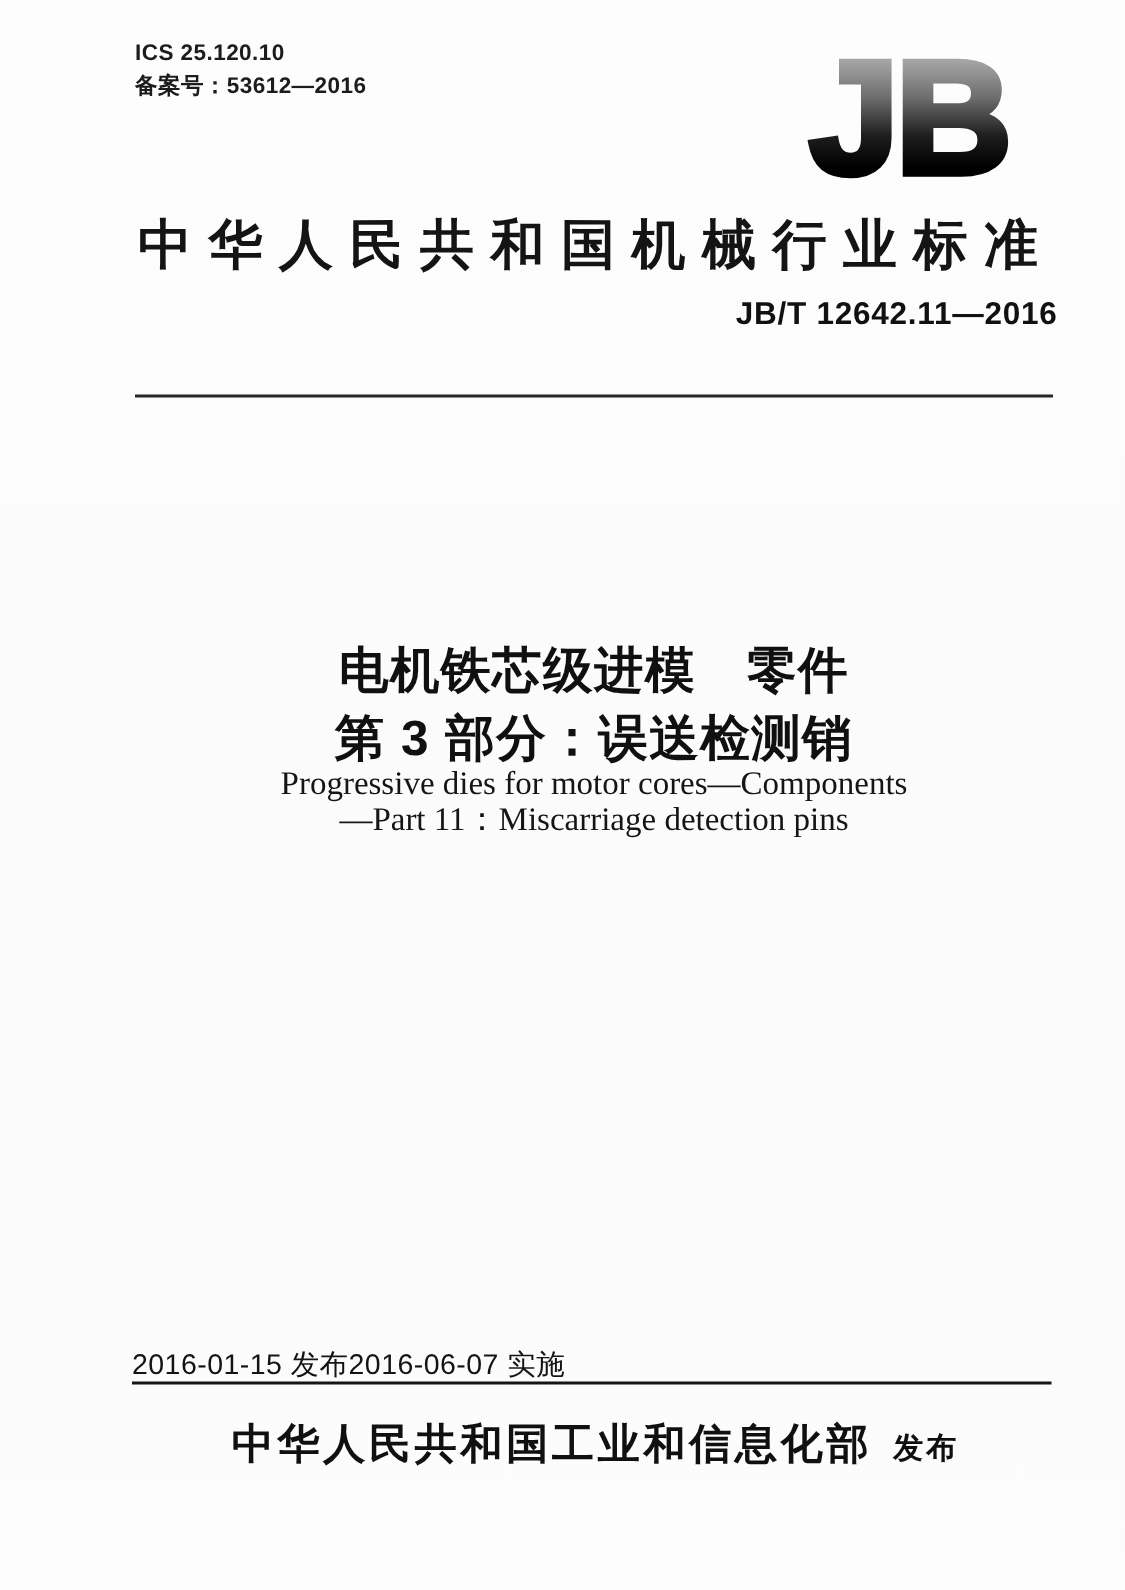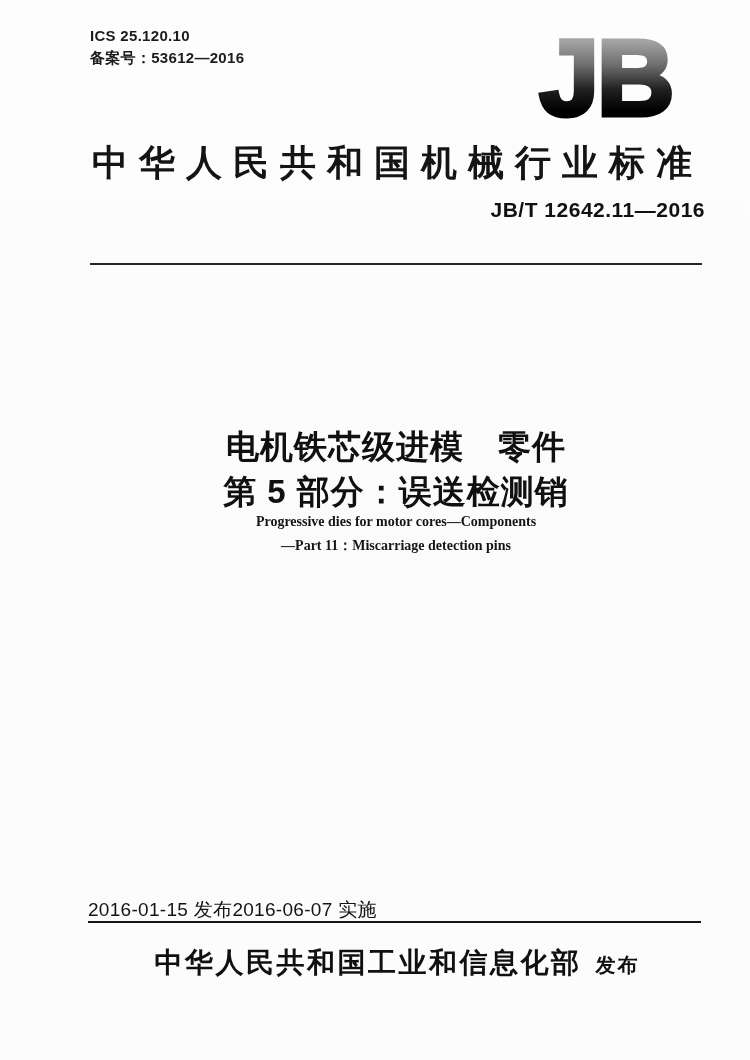--- a/index.html
+++ b/index.html
@@ -92,22 +92,22 @@
   }
 
   
   .title-en {
     position: absolute;
     left: 90px;
     top: 510px;
     width: 612px;
     text-align: center;
     font-family: "Liberation Serif", serif;
-    font-size: 14px;
-    font-weight: bold;
+    font-size: 22px;
+    font-weight: normal;
     line-height: 24px;
     color: #151515;
   }
 
   
   .dates {
     position: absolute;
     left: 88px;
     top: 897px;
     width: 613px;
@@ -169,21 +169,21 @@
   </svg>
 
   <div class="std-type">中华人民共和国机械行业标准</div>
 
   <div class="std-number">JB/T 12642.11—2016</div>
 
   <div class="rule rule-top"></div>
 
   <div class="title-zh">
     <div>电机铁芯级进模　零件</div>
-    <div>第 5 部分：误送检测销</div>
+    <div>第 3 部分：误送检测销</div>
   </div>
 
   <div class="title-en">
     <div>Progressive dies for motor cores—Components</div>
     <div>—Part 11：Miscarriage detection pins</div>
   </div>
 
   <div class="dates">
     <span>2016-01-15 发布</span>
     <span>2016-06-07 实施</span>

